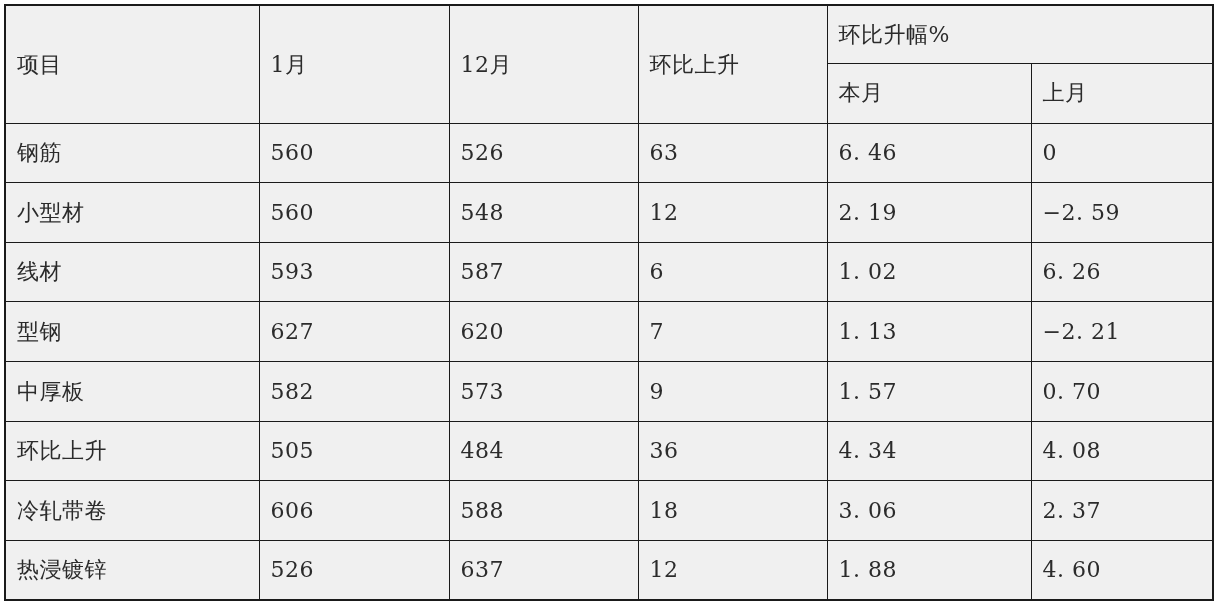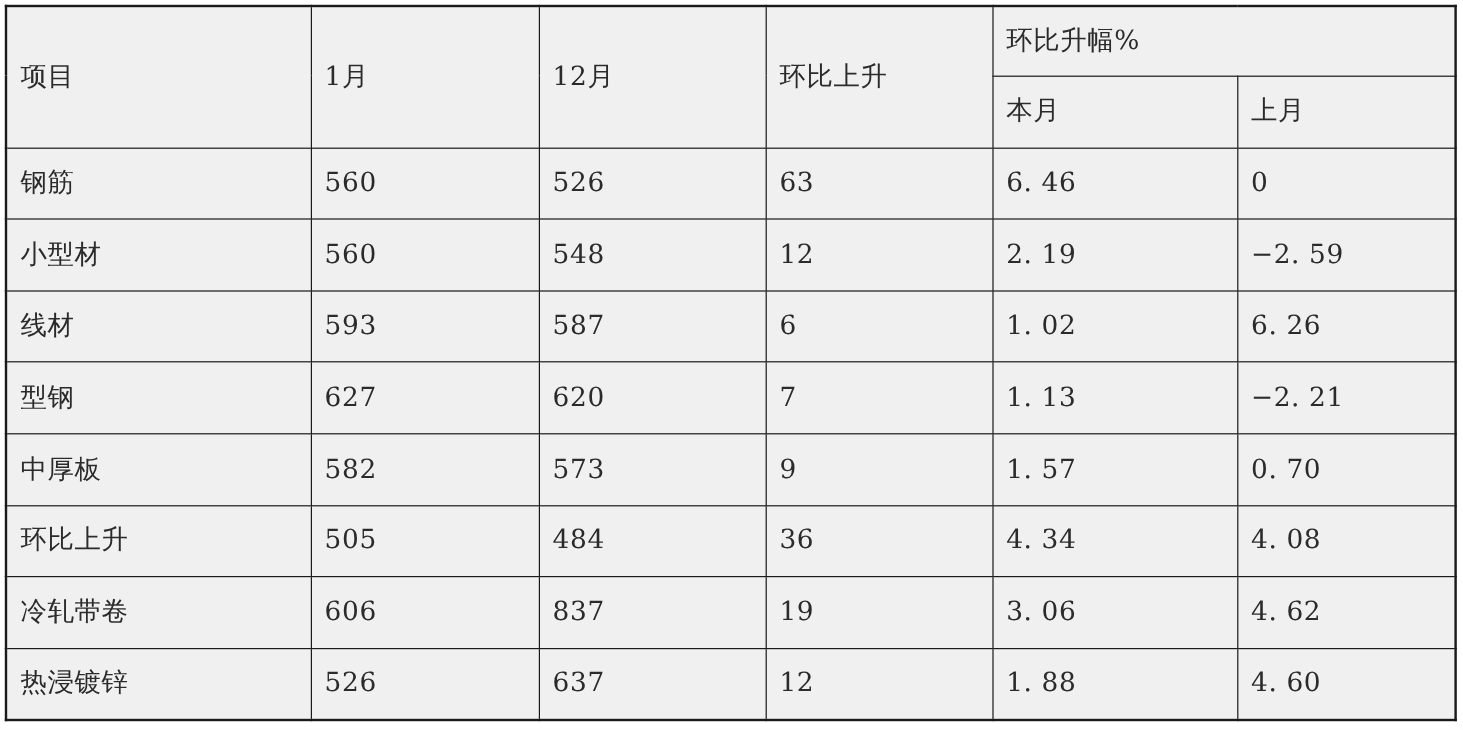--- a/index.html
+++ b/index.html
@@ -150,24 +150,24 @@
         <td>环比上升</td>
         <td class="num">505</td>
         <td class="num">484</td>
         <td class="num">36</td>
         <td class="pct">4. 34</td>
         <td class="pct">4. 08</td>
       </tr>
       <tr class="data-row">
         <td>冷轧带卷</td>
         <td class="num">606</td>
-        <td class="num">837</td>
-        <td class="num">19</td>
+        <td class="num">588</td>
+        <td class="num">18</td>
         <td class="pct">3. 06</td>
-        <td class="pct">4. 62</td>
+        <td class="pct">2. 37</td>
       </tr>
       <tr class="data-row">
         <td>热浸镀锌</td>
         <td class="num">526</td>
         <td class="num">637</td>
         <td class="num">12</td>
         <td class="pct">1. 88</td>
         <td class="pct">4. 60</td>
       </tr>
     </tbody>

